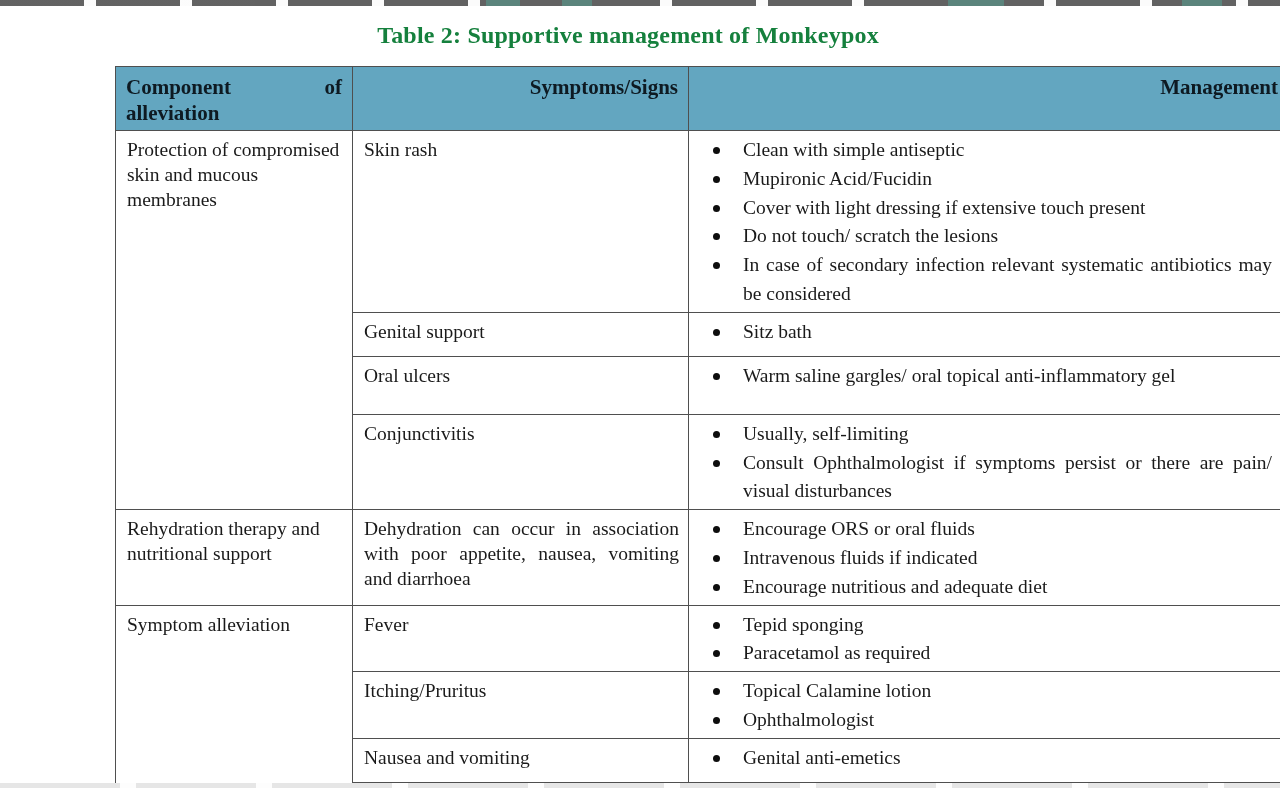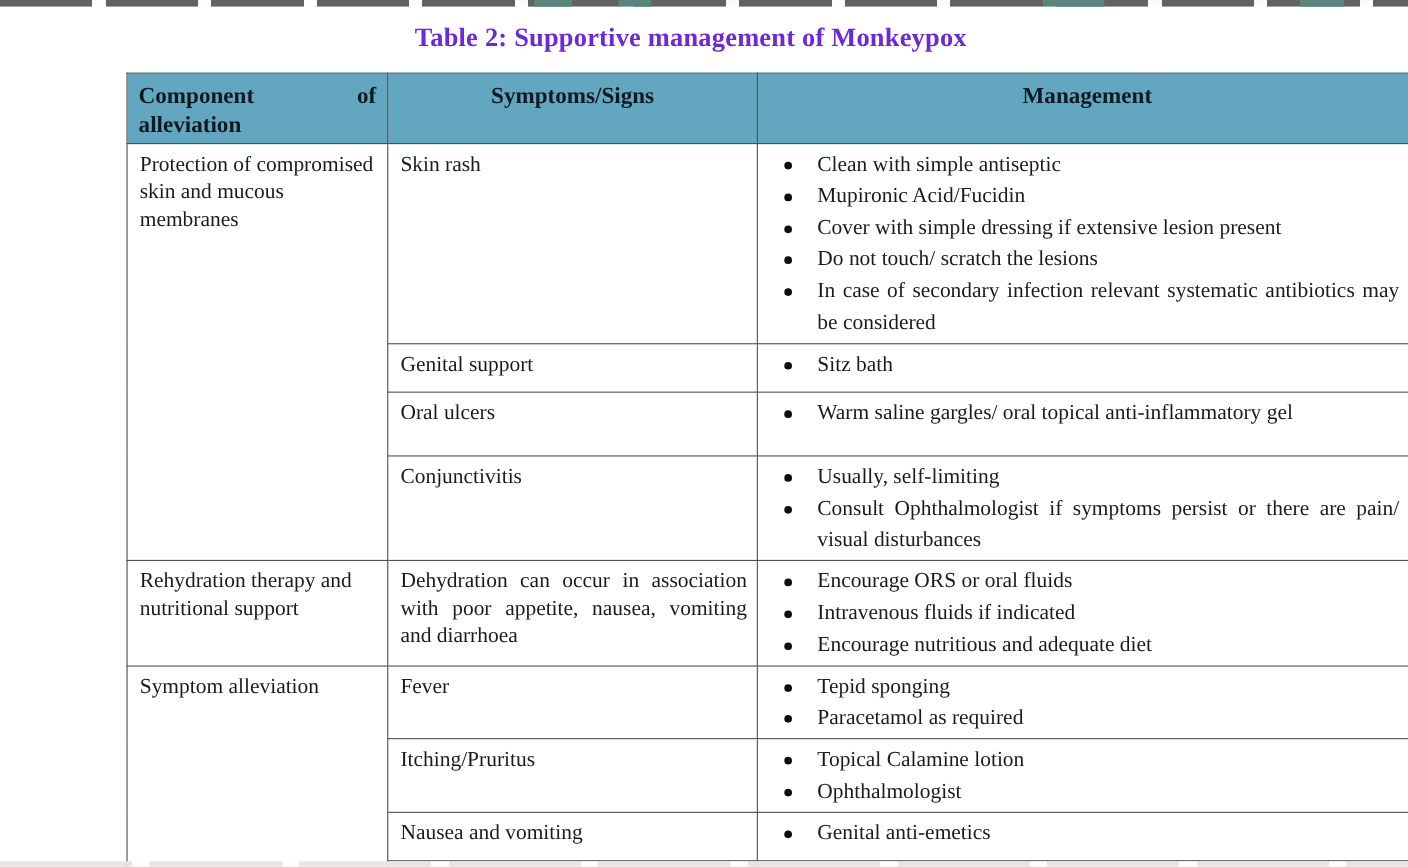--- a/index.html
+++ b/index.html
@@ -35,21 +35,21 @@
   .edge-strip.bottom{
     bottom:0;height:5px;
     background:repeating-linear-gradient(90deg,
       var(--strip-light) 0px, var(--strip-light) 120px,
       #fdfdfd 120px, #fdfdfd 136px);
   }
   .doc-title{
     position:absolute;top:22px;left:0;width:1256px;
     text-align:center;
     font-size:24px;font-weight:bold;
-    color:#6d28d9;
+    color:#15803d;
     letter-spacing:.2px;
   }
   table.mgmt-table{
     position:absolute;top:66px;left:115px;
     width:1173px;
     border-collapse:collapse;
     table-layout:fixed;
     font-size:19.5px;
   }
   .mgmt-table col.c1{width:237px;}
@@ -58,21 +58,21 @@
   .mgmt-table th,.mgmt-table td{
     border:1.7px solid var(--border);
     vertical-align:top;
   }
   .mgmt-table thead th{
     background:var(--header-bg);
     color:var(--header-text);
     font-weight:bold;
     font-size:21px;
     line-height:26px;
-    text-align:center;
+    text-align:right;
     padding:7px 10px 4px 10px;
   }
   .mgmt-table thead th.jst{
     text-align:justify;
     text-align-last:left;
   }
   td.component,td.symptom{
     padding:6px 9px 4px 11px;
     line-height:25px;
   }
@@ -135,21 +135,21 @@
   </thead>
   <tbody>
 
     <tr class="rh-173">
       <td class="component" rowspan="4">Protection of compromised skin and mucous membranes</td>
       <td class="symptom">Skin rash</td>
       <td class="mgmt">
         <ul>
           <li>Clean with simple antiseptic</li>
           <li>Mupironic Acid/Fucidin</li>
-          <li>Cover with simple dressing if extensive lesion present</li>
+          <li>Cover with light dressing if extensive touch present</li>
           <li>Do not touch/ scratch the lesions</li>
           <li>In case of secondary infection relevant systematic antibiotics may be considered</li>
         </ul>
       </td>
     </tr>
     <tr class="rh-44">
       <td class="symptom">Genital support</td>
       <td class="mgmt">
         <ul>
           <li>Sitz bath</li>

